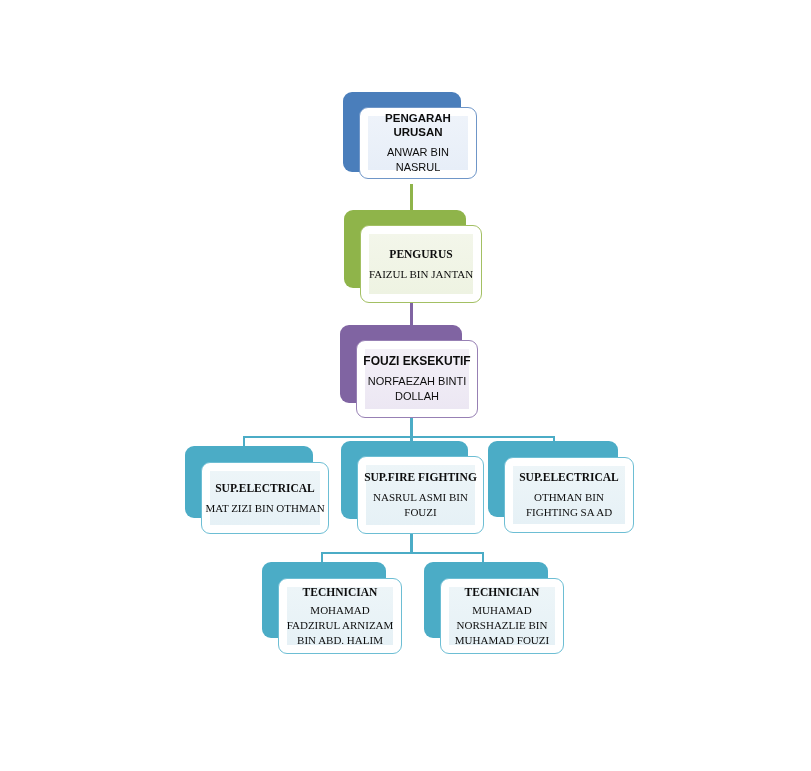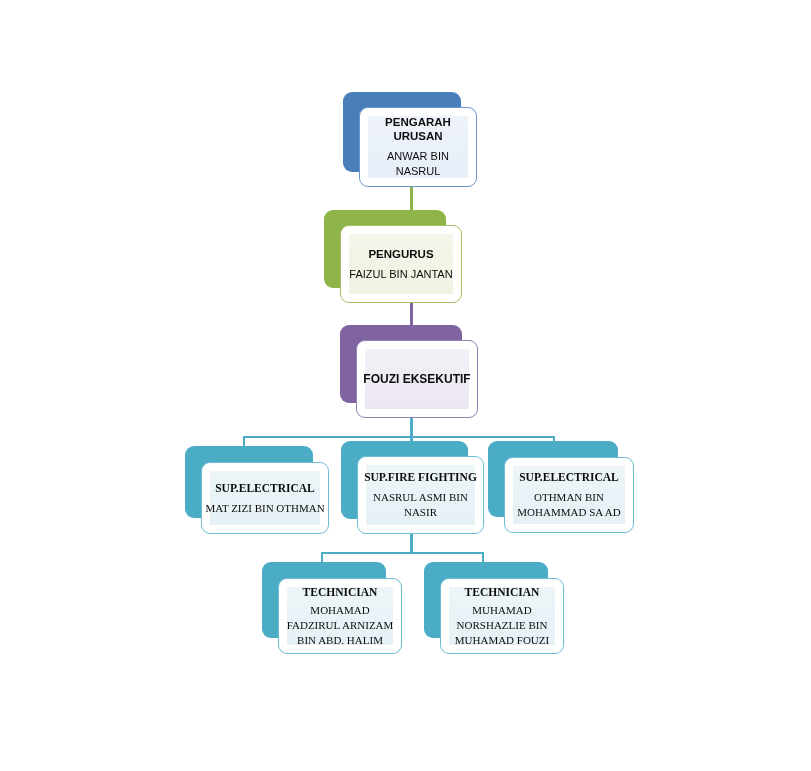--- a/index.html
+++ b/index.html
@@ -59,54 +59,58 @@
   <div class="conn teal" style="left:410px;top:436px;width:3px;height:16px;"></div>
   <div class="conn teal" style="left:553px;top:436px;width:2px;height:16px;"></div>
 
   <div class="conn teal" style="left:410px;top:534px;width:3px;height:20px;"></div>
   <div class="conn teal" style="left:321px;top:552px;width:163px;height:2px;"></div>
   <div class="conn teal" style="left:321px;top:552px;width:2px;height:16px;"></div>
   <div class="conn teal" style="left:482px;top:552px;width:2px;height:16px;"></div>
 
   <div class="node c-blue" style="left:343px;top:92px;width:134px;height:95px;">
     <div class="backing" style="width:118px;height:80px;"></div>
-    <div class="card clip" style="left:16px;top:15px;width:118px;height:80px;">
+    <div class="card clip" style="left:16px;top:15px;width:118px;height:72px;">
       <div class="panel">
         <div class="title">
           <div>PENGARAH</div>
           <div>URUSAN</div>
         </div>
         <div class="person">
           <div>ANWAR BIN</div>
           <div>NASRUL</div>
         </div>
       </div>
     </div>
   </div>
 
-  <div class="node c-green" style="left:324px;top:210px;width:158px;height:93px;">
+  <div class="node c-green" style="left:344px;top:210px;width:158px;height:93px;font-family:Liberation Serif, serif;">
     <div class="backing" style="width:122px;height:78px;"></div>
     <div class="card clip" style="left:16px;top:15px;width:122px;height:78px;">
       <div class="panel">
         <div class="title">
           <div>PENGURUS</div>
         </div>
         <div class="person">
           <div>FAIZUL BIN JANTAN</div>
         </div>
       </div>
     </div>
   </div>
 
   <div class="node c-purple" style="left:340px;top:325px;width:138px;height:93px;">
     <div class="backing" style="width:122px;height:78px;"></div>
     <div class="card clip" style="left:16px;top:15px;width:122px;height:78px;">
       <div class="panel">
         <div class="title" style="font-size:12px;">
           <div>FOUZI EKSEKUTIF</div>
+        </div>
+        <div class="person">
+          <div>NORFAEZAH BINTI</div>
+          <div>DOLLAH</div>
         </div>
       </div>
     </div>
   </div>
 
   <div class="node c-teal" style="left:185px;top:446px;width:144px;height:88px;">
     <div class="backing" style="width:128px;height:72px;"></div>
     <div class="card clip" style="left:16px;top:16px;width:128px;height:72px;">
       <div class="panel">
         <div class="title">
@@ -121,36 +125,36 @@
 
   <div class="node c-teal" style="left:341px;top:441px;width:143px;height:93px;">
     <div class="backing" style="width:127px;height:78px;"></div>
     <div class="card clip" style="left:16px;top:15px;width:127px;height:78px;">
       <div class="panel">
         <div class="title">
           <div>SUP.FIRE FIGHTING</div>
         </div>
         <div class="person">
           <div>NASRUL ASMI BIN</div>
-          <div>NASIR</div>
+          <div>FOUZI</div>
         </div>
       </div>
     </div>
   </div>
 
   <div class="node c-teal" style="left:488px;top:441px;width:146px;height:92px;">
     <div class="backing" style="width:130px;height:76px;"></div>
     <div class="card clip" style="left:16px;top:16px;width:130px;height:76px;">
       <div class="panel">
         <div class="title">
           <div>SUP.ELECTRICAL</div>
         </div>
         <div class="person">
           <div>OTHMAN BIN</div>
-          <div>MOHAMMAD SA AD</div>
+          <div>FIGHTING SA AD</div>
         </div>
       </div>
     </div>
   </div>
 
   <div class="node c-teal" style="left:262px;top:562px;width:140px;height:92px;">
     <div class="backing" style="width:124px;height:76px;"></div>
     <div class="card clip" style="left:16px;top:16px;width:124px;height:76px;">
       <div class="panel">
         <div class="title">

